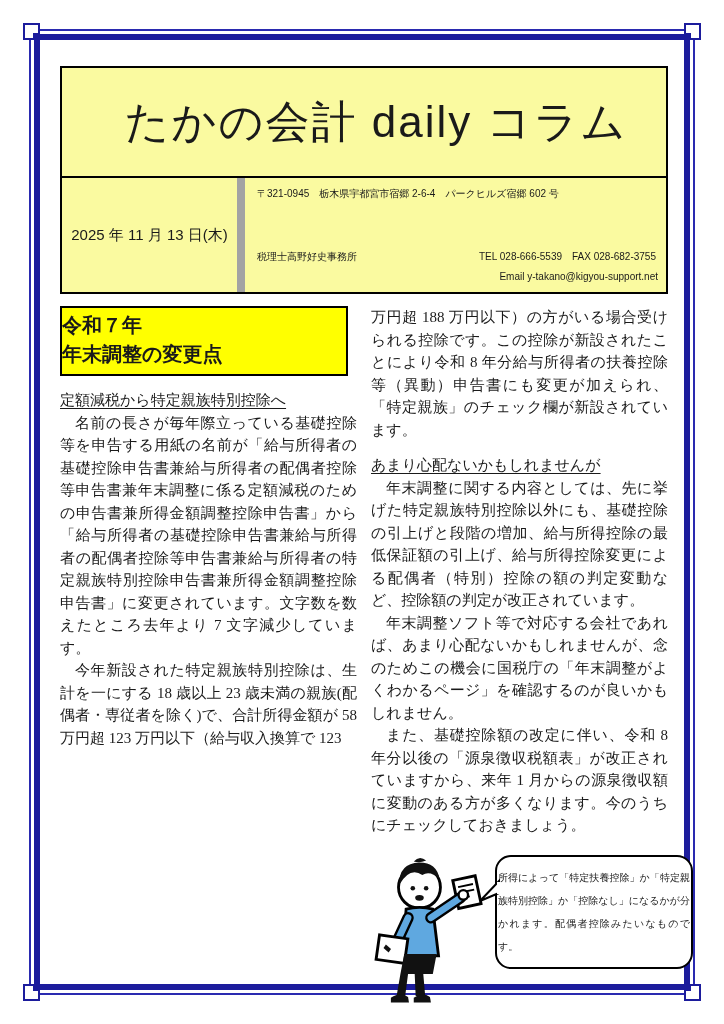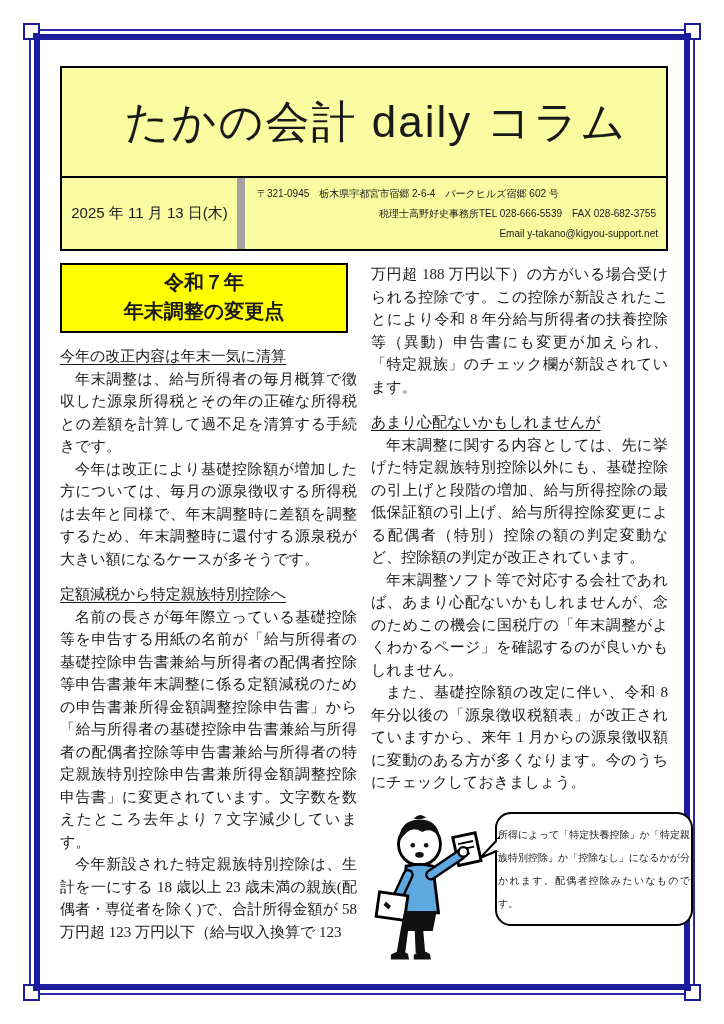--- a/index.html
+++ b/index.html
@@ -39,29 +39,29 @@
   .date-cell{
     width:183px;flex:none;border-right:8px solid #a3a3a3;
     display:flex;align-items:center;justify-content:center;
     font-family:"Liberation Sans","DejaVu Sans",sans-serif;font-size:15px;
   }
   .address-cell{
     flex:1;padding:6px 8px 5px 12px;
     font-family:"Liberation Sans","DejaVu Sans",sans-serif;
     font-size:10px;line-height:20px;
   }
-  .addr-line2{display:flex;justify-content:flex-end;padding-right:2px;}
+  .addr-line2{display:flex;justify-content:space-between;padding-right:2px;margin-top:43px;}
   .addr-line3{text-align:right;}
 
   
   .columns{display:flex;gap:14px;margin-top:12px;}
   .col{width:297px;flex:none;font-size:15px;line-height:22.5px;text-align:justify;}
   .article-box{
     width:288px;border:2px solid #000;background:var(--bright-yellow);
-    text-align:center;font-family:"Liberation Sans","DejaVu Sans",sans-serif;
+    font-family:"Liberation Sans","DejaVu Sans",sans-serif;
     font-weight:bold;font-size:20px;line-height:29px;padding:3px 0 5px;
   }
   .sec-heading{
     font-size:15px;font-weight:normal;
     text-decoration:underline;text-underline-offset:3px;
   }
   .sec{margin-top:13px;}
   .sec.first{margin-top:12px;}
   .para{text-indent:1em;}
 
@@ -107,25 +107,20 @@
     </header>
 
     <div class="columns">
 
       <div class="col">
         <div class="article-box">
           <div>令和７年</div>
           <div>年末調整の変更点</div>
         </div>
 
-        <section class="sec first">
-          <h2 class="sec-heading">今年の改正内容は年末一気に清算</h2>
-          <p class="para">年末調整は、給与所得者の毎月概算で徴収した源泉所得税とその年の正確な所得税との差額を計算して過不足を清算する手続きです。</p>
-          <p class="para">今年は改正により基礎控除額が増加した方については、毎月の源泉徴収する所得税は去年と同様で、年末調整時に差額を調整するため、年末調整時に還付する源泉税が大きい額になるケースが多そうです。</p>
-        </section>
 
         <section class="sec">
           <h2 class="sec-heading">定額減税から特定親族特別控除へ</h2>
           <p class="para">名前の長さが毎年際立っている基礎控除等を申告する用紙の名前が「給与所得者の基礎控除申告書兼給与所得者の配偶者控除等申告書兼年末調整に係る定額減税のための申告書兼所得金額調整控除申告書」から「給与所得者の基礎控除申告書兼給与所得者の配偶者控除等申告書兼給与所得者の特定親族特別控除申告書兼所得金額調整控除申告書」に変更されています。文字数を数えたところ去年より 7 文字減少しています。</p>
           <p class="para">今年新設された特定親族特別控除は、生計を一にする 18 歳以上 23 歳未満の親族(配偶者・専従者を除く)で、合計所得金額が 58 万円超 123 万円以下（給与収入換算で 123</p>
         </section>
       </div>
 
       <div class="col">
         <p>万円超 188 万円以下）の方がいる場合受けられる控除です。この控除が新設されたことにより令和 8 年分給与所得者の扶養控除等（異動）申告書にも変更が加えられ、「特定親族」のチェック欄が新設されています。</p>

